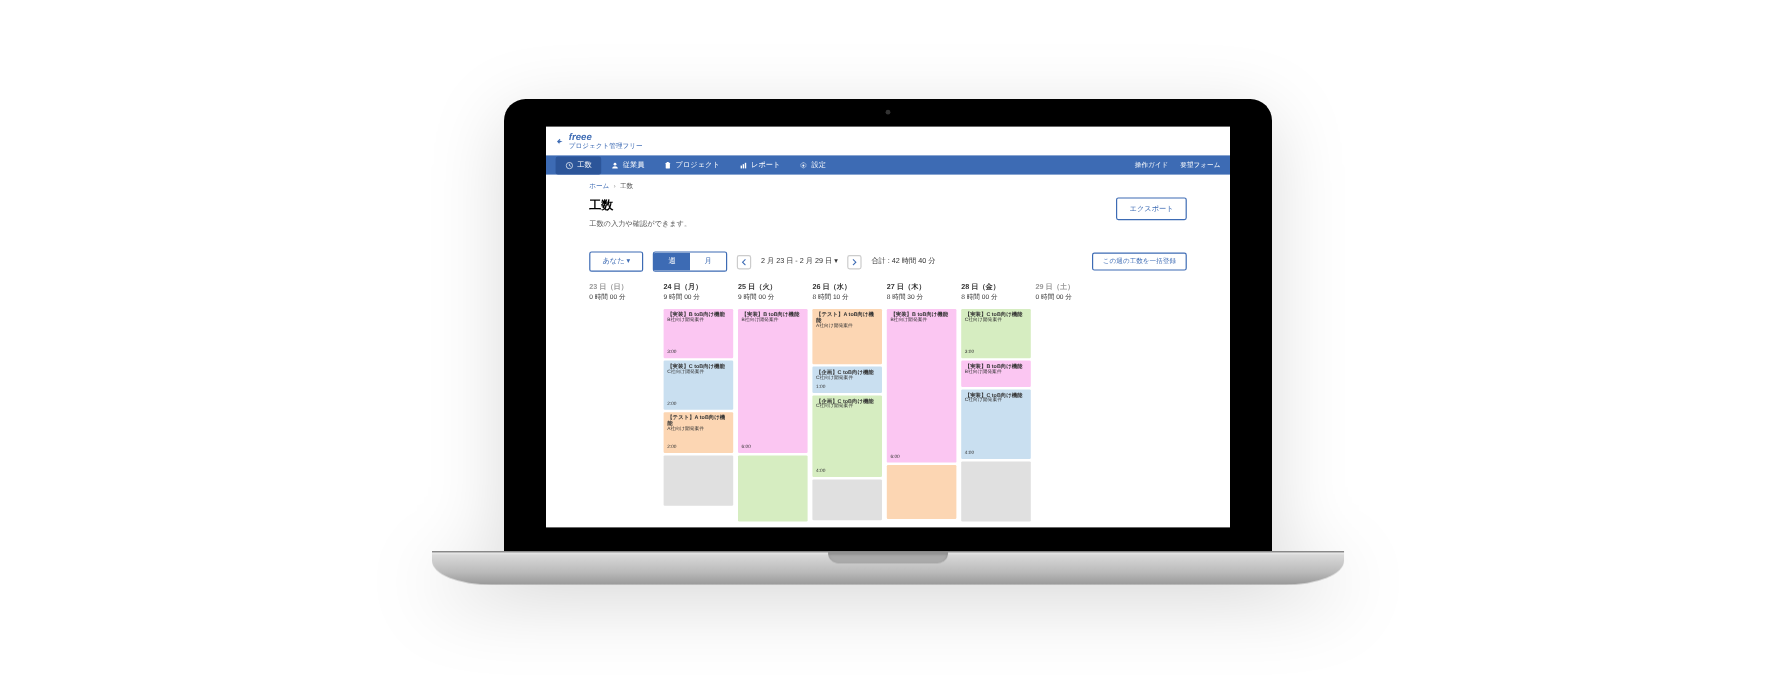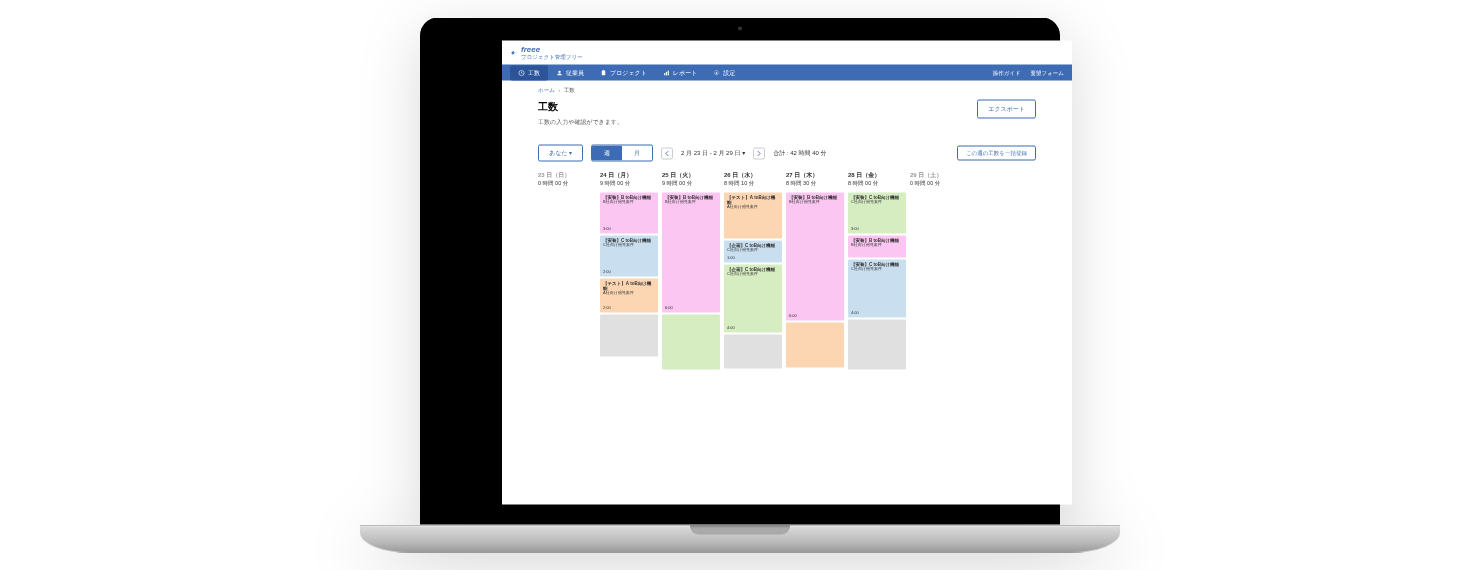--- a/index.html
+++ b/index.html
@@ -2,21 +2,21 @@
 <html><head>
 <meta charset="utf-8">
 <style>
 * { margin: 0; padding: 0; box-sizing: border-box; }
 body { font-family: "Hiragino Sans", "Meiryo", sans-serif; background: #fff; width: 1480px; height: 570px; position: relative; }
 
 
 .laptop-outer { position: absolute; left: 50%; top: 50%; transform: translate(-50%, -50%); width: 640px; filter: drop-shadow(0 15px 30px rgba(0,0,0,0.15)); }
 .laptop-bezel { background: #000; border-radius: 18px 18px 0 0; padding: 25px 35px 20px; }
 .laptop-camera { width:4px; height:4px; border-radius:50%; background:#333; margin: -16px auto 10px; }
-.screen { width: 100%; height: 464px; background: #fff; overflow: hidden; font-size: 6px; margin-left: 47px; }
+.screen { width: 100%; height: 334px; background: #fff; overflow: hidden; font-size: 6px; }
 .laptop-base { height: 28px; background: linear-gradient(#ddd, #bbb 60%, #999); margin: 0 -60px; border-radius: 0 0 50px 50px / 0 0 20px 20px; position:relative; border-top: 1px solid #888; box-shadow: 0 1px 0 rgba(255,255,255,0.5) inset;}
 .laptop-notch { width:100px; height:9px; background: #aaa; margin: 0 auto; border-radius: 0 0 10px 10px; box-shadow: inset 0 1px 2px rgba(0,0,0,0.3);}
 
 
 .app-top { padding: 4px 8px; display:flex; align-items:center; }
 .logo { color:#3d6bb4; display:flex; align-items:center; gap:4px; }
 .logo-mark { font-style:italic; font-weight:bold; font-size:8px; }
 .logo-sub { font-size:5.5px; color:#3d6bb4; }
 
 .navbar { background:#3d6bb4; color:#fff; display:flex; align-items:center; height:16px; padding:0 8px; font-size:6px; }

